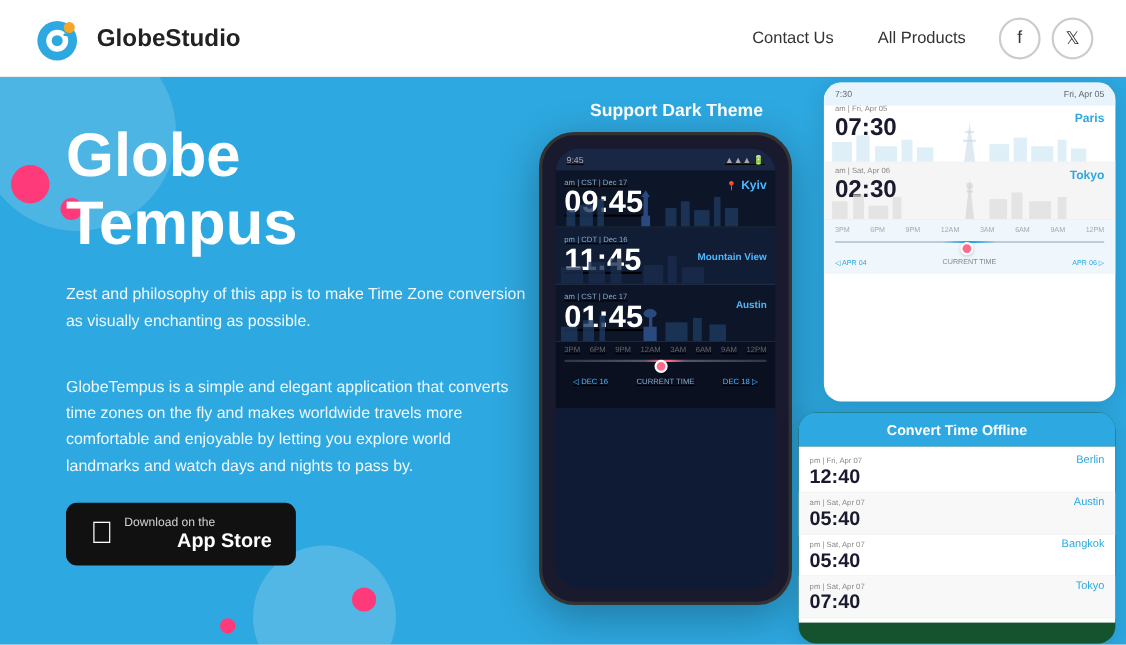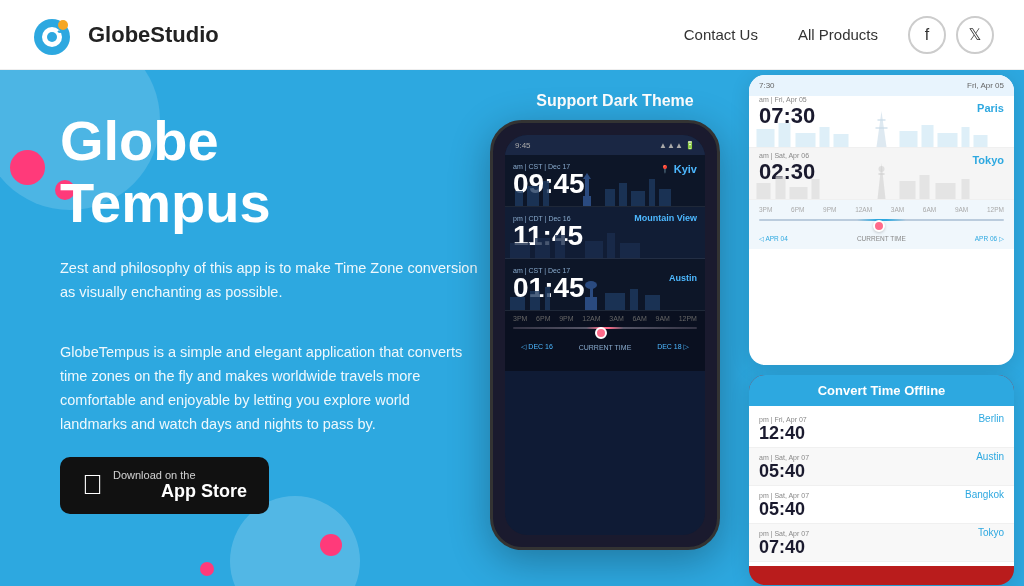--- a/index.html
+++ b/index.html
@@ -152,20 +152,21 @@
     #phone-frame {
       background: #1a1a2e;
       border-radius: 32px;
       padding: 12px;
       border: 3px solid #333;
       box-shadow: 0 10px 40px rgba(0,0,0,0.3);
       width: 230px;
       height: 430px;
       overflow: hidden;
       position: relative;
+      text-decoration: underline;
     }
     .phone-screen {
       background: #0f1b35;
       border-radius: 22px;
       height: 100%;
       overflow: hidden;
       position: relative;
     }
     .phone-status-bar {
       background: #1a2744;
@@ -222,23 +223,23 @@
       background: #fff;
       border-radius: 16px;
       overflow: hidden;
       box-shadow: 0 4px 20px rgba(0,0,0,0.12);
     }
 
     #card-bottom {
       position: absolute;
       right: 10px;
       top: 305px;
-      width: 265px;
+      width: 288px;
       height: 210px;
-      background: #b91c1c;
+      background: #14532d;
       border-radius: 16px;
       overflow: hidden;
       box-shadow: 0 4px 20px rgba(0,0,0,0.12);
     }
     .card-time-row {
       display: flex;
       justify-content: space-between;
       align-items: baseline;
       padding: 4px 8px;
       border-bottom: 1px solid #f0f0f0;
@@ -418,21 +419,21 @@
               <rect x="154" y="18" width="12" height="17" fill="#1e3a5f" opacity="0.8"></rect>
             </svg>
           </div>
         </div>
 
         <div class="time-entry" style="background:#111d35; padding: 5px 8px; min-height:52px;">
           <div>
             <div style="font-size:7px;color:#88aacc;">pm | CDT | Dec 16</div>
             <div class="time-big">11:45</div>
           </div>
-          <div style="position:absolute;right:8px;top:0;">
+          <div style="position:absolute;right:8px;top:16px;">
             <span style="color:#4db8ff;font-size:9px;font-weight:600;">Mountain View</span>
           </div>
           <div style="position:absolute;bottom:0;left:0;right:0;height:35px;overflow:hidden;">
             <svg viewBox="0 0 200 35" style="width:100%;height:35px;">
               <rect x="5" y="20" width="20" height="15" fill="#1a2d4e" opacity="0.8"></rect>
               <rect x="30" y="15" width="15" height="20" fill="#1a2d4e" opacity="0.8"></rect>
               <rect x="50" y="12" width="10" height="23" fill="#1a2d4e" opacity="0.8"></rect>
               <rect x="80" y="18" width="18" height="17" fill="#1a2d4e" opacity="0.8"></rect>
               <rect x="102" y="10" width="8" height="25" fill="#1a2d4e" opacity="0.8"></rect>
               <rect x="115" y="20" width="20" height="15" fill="#1a2d4e" opacity="0.8"></rect>

